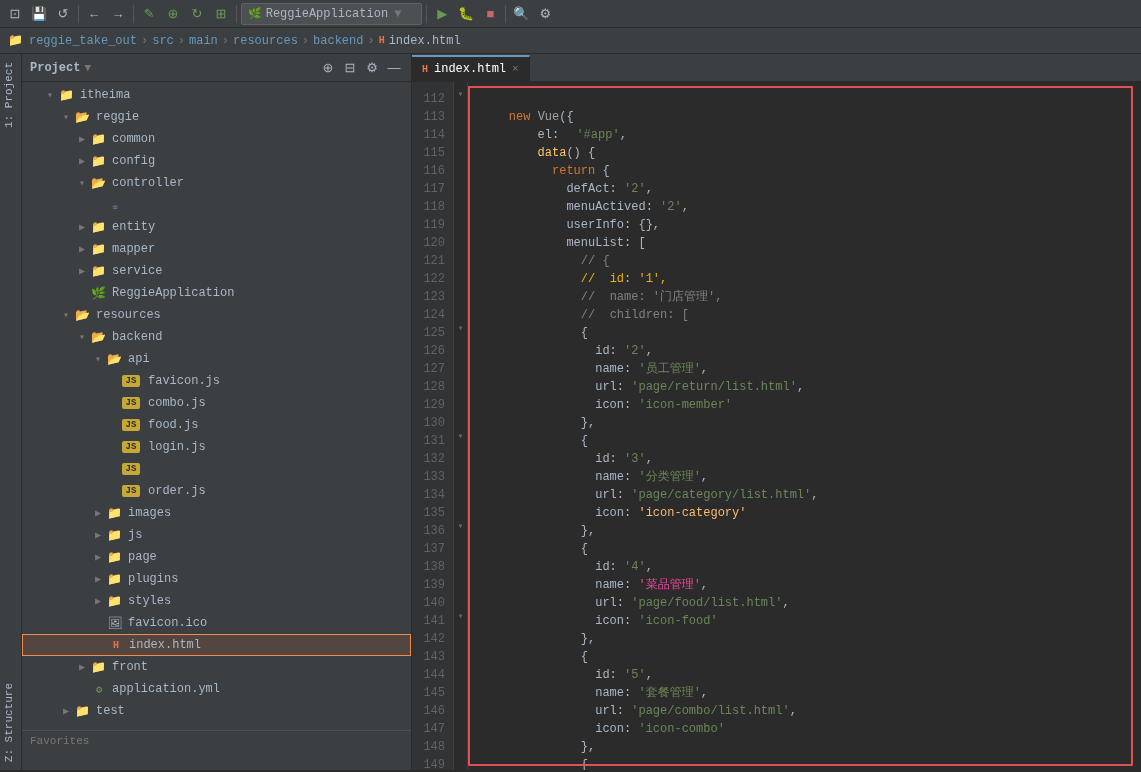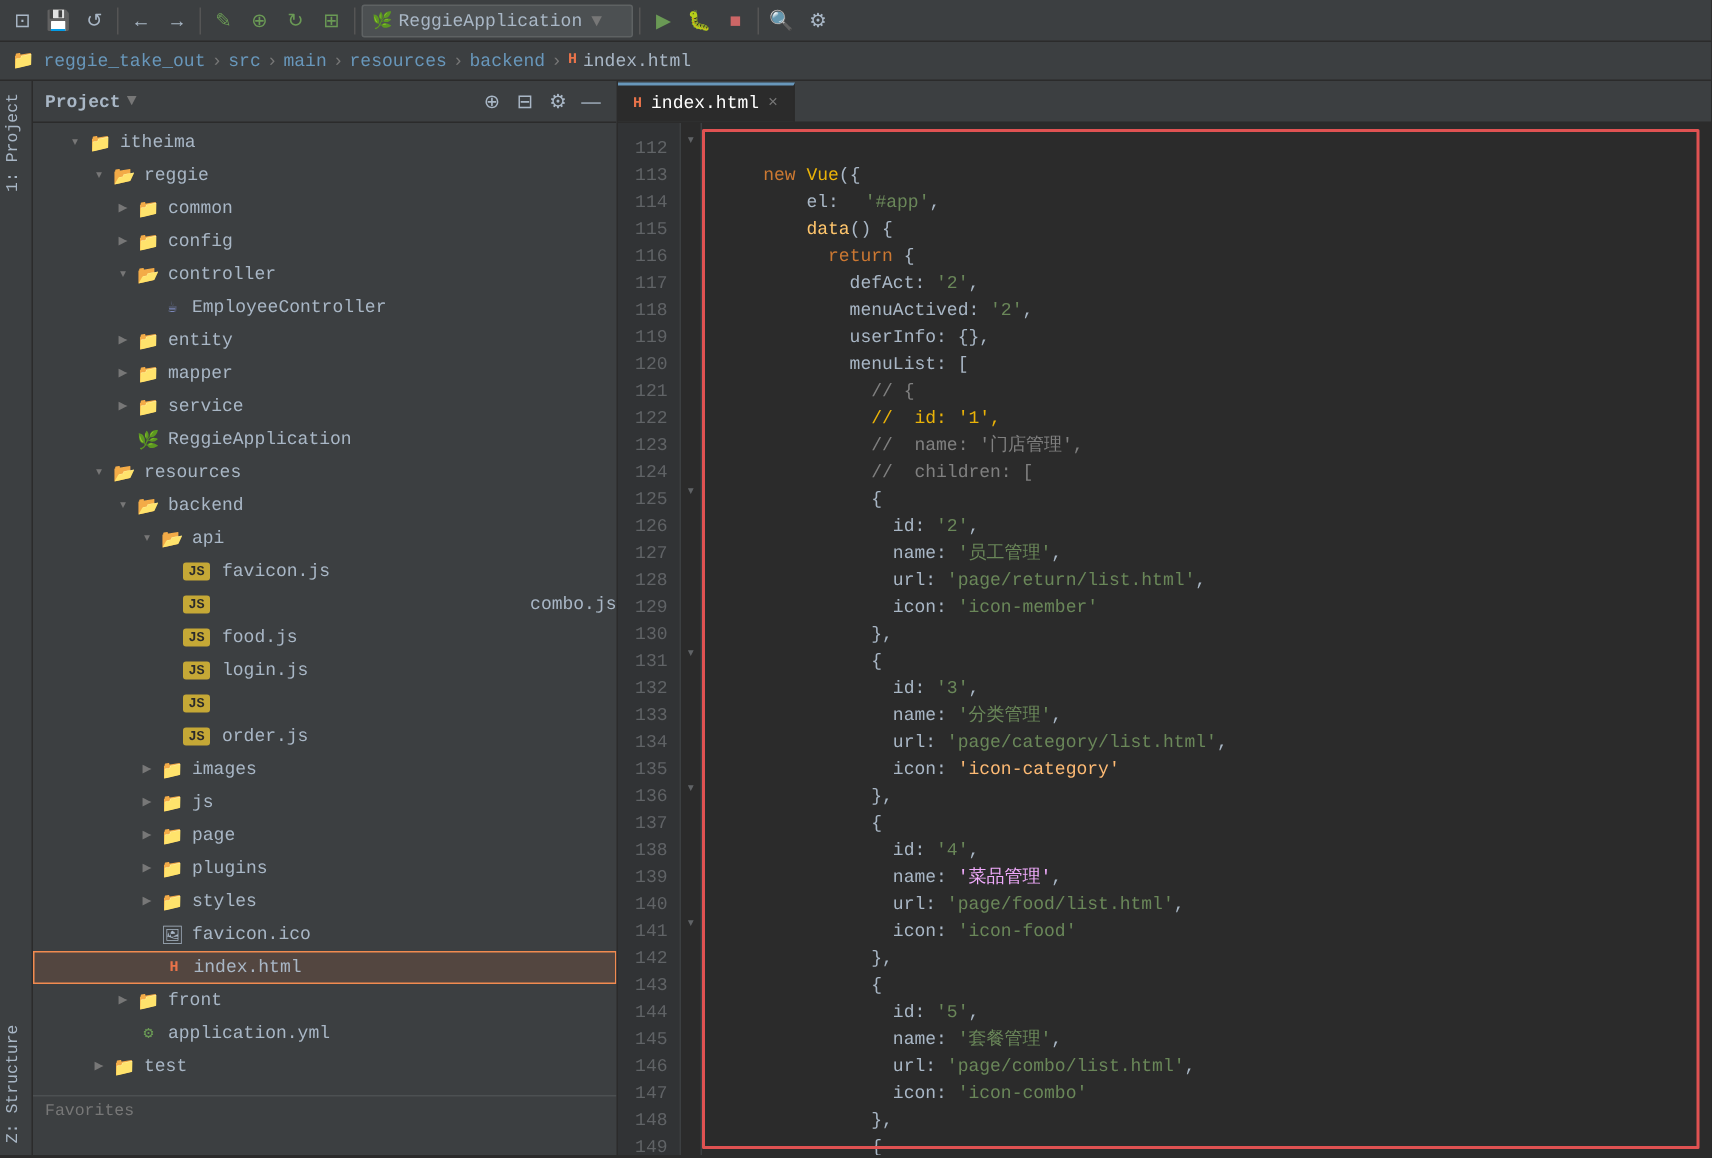--- a/index.html
+++ b/index.html
@@ -310,21 +310,20 @@
         <span class="tree-indent" style="width:48px"></span>
         <span class="tree-arrow">▾</span>
         <span class="tree-icon" style="color:#e8bf6a;">📂</span>
         <span class="tree-label">controller</span>
       </div>
 
       <div class="tree-item">
         <span class="tree-indent" style="width:64px"></span>
         <span class="tree-arrow" style="width:16px;"></span>
         <span class="tree-icon" style="color:#7a86b8; font-size:11px;">☕</span>
-        <span class="tree-label">EmployeeController</span>
       </div>
 
       <div class="tree-item">
         <span class="tree-indent" style="width:48px"></span>
         <span class="tree-arrow">▶</span>
         <span class="tree-icon" style="color:#e8bf6a;">📁</span>
         <span class="tree-label">entity</span>
       </div>
 
       <div class="tree-item">
@@ -373,21 +372,21 @@
         <span class="tree-indent" style="width:80px"></span>
         <span class="tree-arrow" style="width:16px;"></span>
         <span class="tree-icon" style="color:#c5a836; font-size:11px; font-weight:bold; background:#c5a836; color:#2b2b2b; padding:1px 3px; border-radius:2px; font-size:9px;">JS</span>
         <span class="tree-label" style="margin-left:4px;">favicon.js</span>
       </div>
 
       <div class="tree-item">
         <span class="tree-indent" style="width:80px"></span>
         <span class="tree-arrow" style="width:16px;"></span>
         <span class="tree-icon" style="background:#c5a836; color:#2b2b2b; padding:1px 3px; border-radius:2px; font-size:9px; font-weight:bold;">JS</span>
-        <span class="tree-label" style="margin-left:4px;text-align:right;">combo.js</span>
+        <span class="tree-label" style="margin-left:4px;">combo.js</span>
       </div>
 
       <div class="tree-item">
         <span class="tree-indent" style="width:80px"></span>
         <span class="tree-arrow" style="width:16px;"></span>
         <span class="tree-icon" style="background:#c5a836; color:#2b2b2b; padding:1px 3px; border-radius:2px; font-size:9px; font-weight:bold;">JS</span>
         <span class="tree-label" style="margin-left:4px;">food.js</span>
       </div>
 
       <div class="tree-item">
@@ -518,21 +517,21 @@
           <br><br>
         </div>
       </div>
 
       <div id="code-area" style="position:relative;">
 
         <div style="position:absolute; top:4px; left:0; right:8px; bottom:4px; border:2px solid #e05252; border-radius:1px; pointer-events:none; z-index:1;"></div>
 
         <div style="padding:4px 8px 4px 4px; position:relative; z-index:0;">
           <span class="code-line">&nbsp;</span>
-          <span class="code-line">    <span style="color:#cc7832;">new</span> <span style="color:#eab308;">Vue</span><span style="color:#a9b7c6;">({</span></span>
+          <span class="code-line">    <span style="color:#cc7832;">new</span> <span style="color:#a3a3a3;">Vue</span><span style="color:#a9b7c6;">({</span></span>
           <span class="code-line">        el: <span style="color:#6a8759;margin-left:10px;">'#app'</span>,</span>
           <span class="code-line">        <span style="color:#ffc66d;">data</span>() {</span>
           <span class="code-line">          <span style="color:#cc7832;">return</span> {</span>
           <span class="code-line">            defAct: <span style="color:#6a8759;">'2'</span>,</span>
           <span class="code-line">            menuActived: <span style="color:#6a8759;">'2'</span>,</span>
           <span class="code-line">            userInfo: {},</span>
           <span class="code-line">            menuList: [</span>
           <span class="code-line">              <span style="color:#808080;">// {</span></span>
           <span class="code-line">              <span style="color:#eab308;">//  id: '1',</span></span>
           <span class="code-line">              <span style="color:#808080;">//  name: '<span style="color:#808080;">门店管理</span>',</span></span>
@@ -544,21 +543,21 @@
           <span class="code-line">                icon: <span style="color:#6a8759;">'icon-member'</span></span>
           <span class="code-line">              },</span>
           <span class="code-line">              {</span>
           <span class="code-line">                id: <span style="color:#6a8759;">'3'</span>,</span>
           <span class="code-line">                name: <span style="color:#6a8759;">'分类管理'</span>,</span>
           <span class="code-line">                url: <span style="color:#6a8759;">'page/category/list.html'</span>,</span>
           <span class="code-line">                icon: <span style="color:#fdba74;">'icon-category'</span></span>
           <span class="code-line">              },</span>
           <span class="code-line">              {</span>
           <span class="code-line">                id: <span style="color:#6a8759;">'4'</span>,</span>
-          <span class="code-line">                name: <span style="color:#f0abfc;">'菜品管理'</span>,</span>
+          <span class="code-line">                name: <span style="color:#ec4899;">'菜品管理'</span>,</span>
           <span class="code-line">                url: <span style="color:#6a8759;">'page/food/list.html'</span>,</span>
           <span class="code-line">                icon: <span style="color:#6a8759;">'icon-food'</span></span>
           <span class="code-line">              },</span>
           <span class="code-line">              {</span>
           <span class="code-line">                id: <span style="color:#6a8759;">'5'</span>,</span>
           <span class="code-line">                name: <span style="color:#6a8759;">'套餐管理'</span>,</span>
           <span class="code-line">                url: <span style="color:#6a8759;">'page/combo/list.html'</span>,</span>
           <span class="code-line">                icon: <span style="color:#6a8759;">'icon-combo'</span></span>
           <span class="code-line">              },</span>
           <span class="code-line">              {</span>

